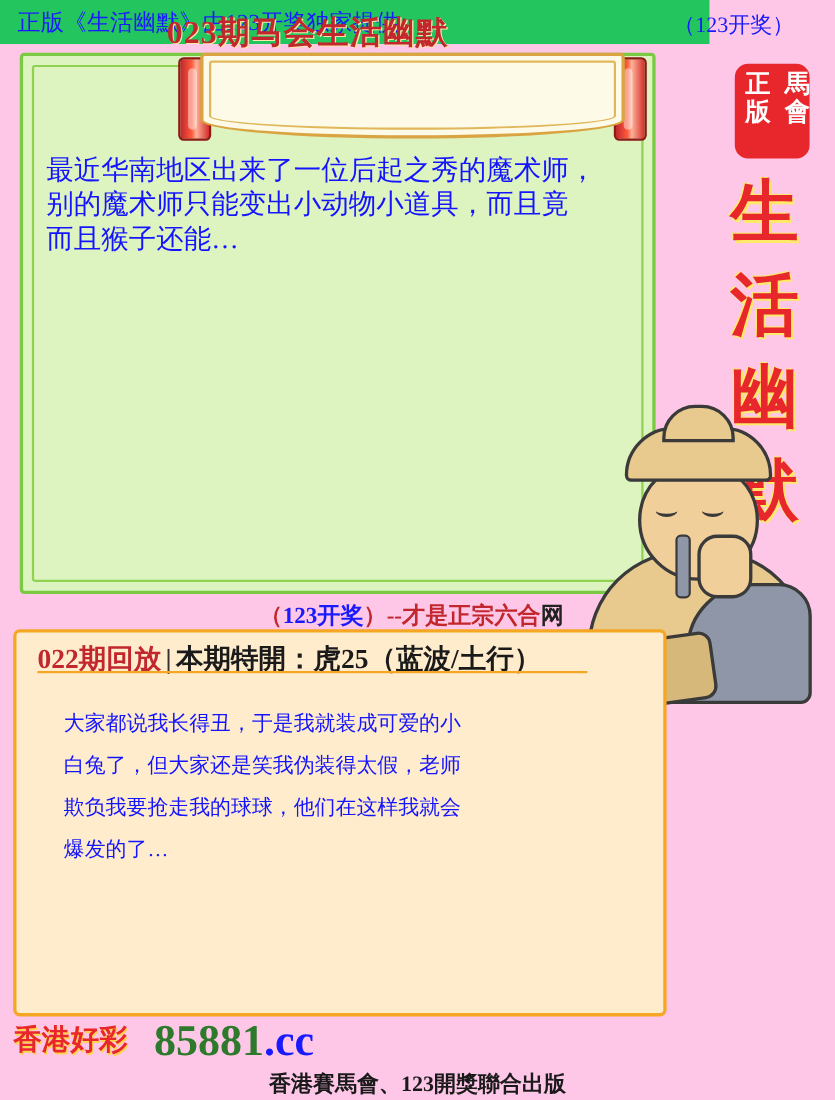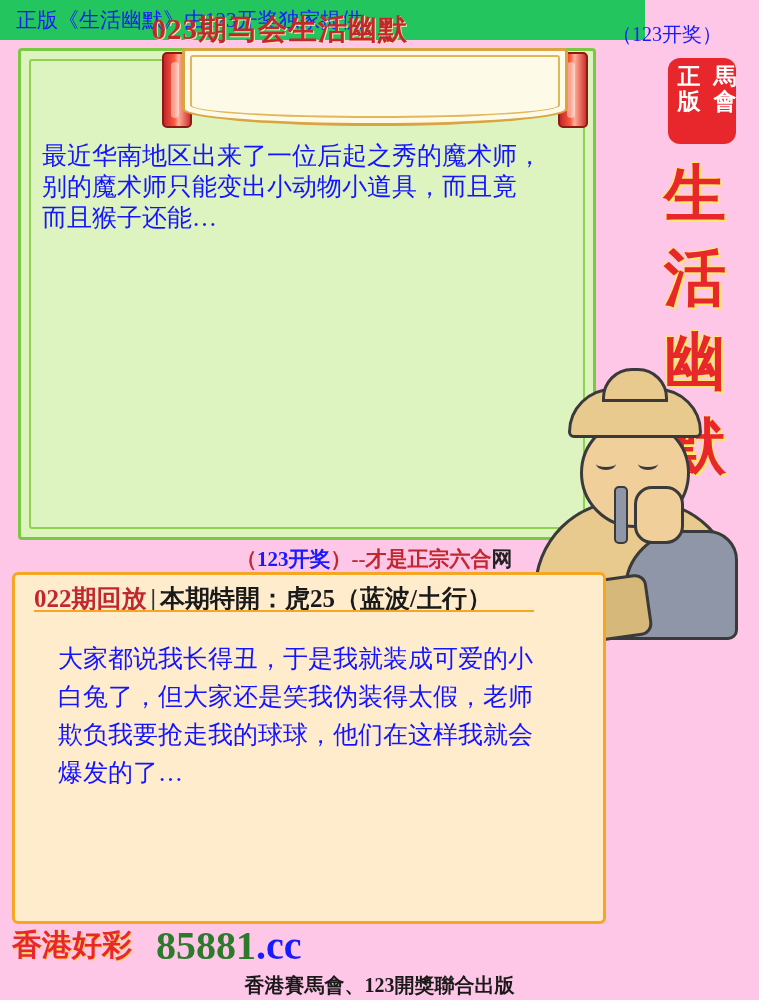--- a/index.html
+++ b/index.html
@@ -32,21 +32,20 @@
     font-family: "Liberation Serif", serif;
     white-space: nowrap;
   }
   .top-bar .right {
     position: absolute;
     left: 612px;
     top: 9px;
     font-size: 20px;
     color: #1a1aff;
     white-space: nowrap;
-    margin-top: 12px;
   }
 
   
   .green-panel {
     position: absolute;
     left: 18px;
     top: 48px;
     width: 578px;
     height: 492px;
     background: #ddf3c0;
@@ -307,38 +306,38 @@
     width: 500px;
     height: 2px;
     background: #f5a623;
   }
   .recap-text {
     position: absolute;
     left: 58px;
     top: 640px;
     width: 530px;
     color: #1414ff;
-    font-size: 25px;
+    font-size: 19px;
     line-height: 38px;
     font-family: "Liberation Serif", serif;
   }
   .recap-text div { white-space: nowrap; }
 
   
   .brand {
     position: absolute;
     left: 12px;
     top: 925px;
     width: 740px;
     height: 40px;
     display: flex;
     align-items: center;
   }
   .brand .cn {
-    font-size: 30px;
+    font-size: 26px;
     font-weight: bold;
     color: #e8272d;
     text-shadow: 1px 1px 0 #ffd34d;
     font-family: "Liberation Serif", serif;
     white-space: nowrap;
   }
   .brand .url {
     margin-left: 24px;
     font-size: 40px;
     font-weight: bold;

